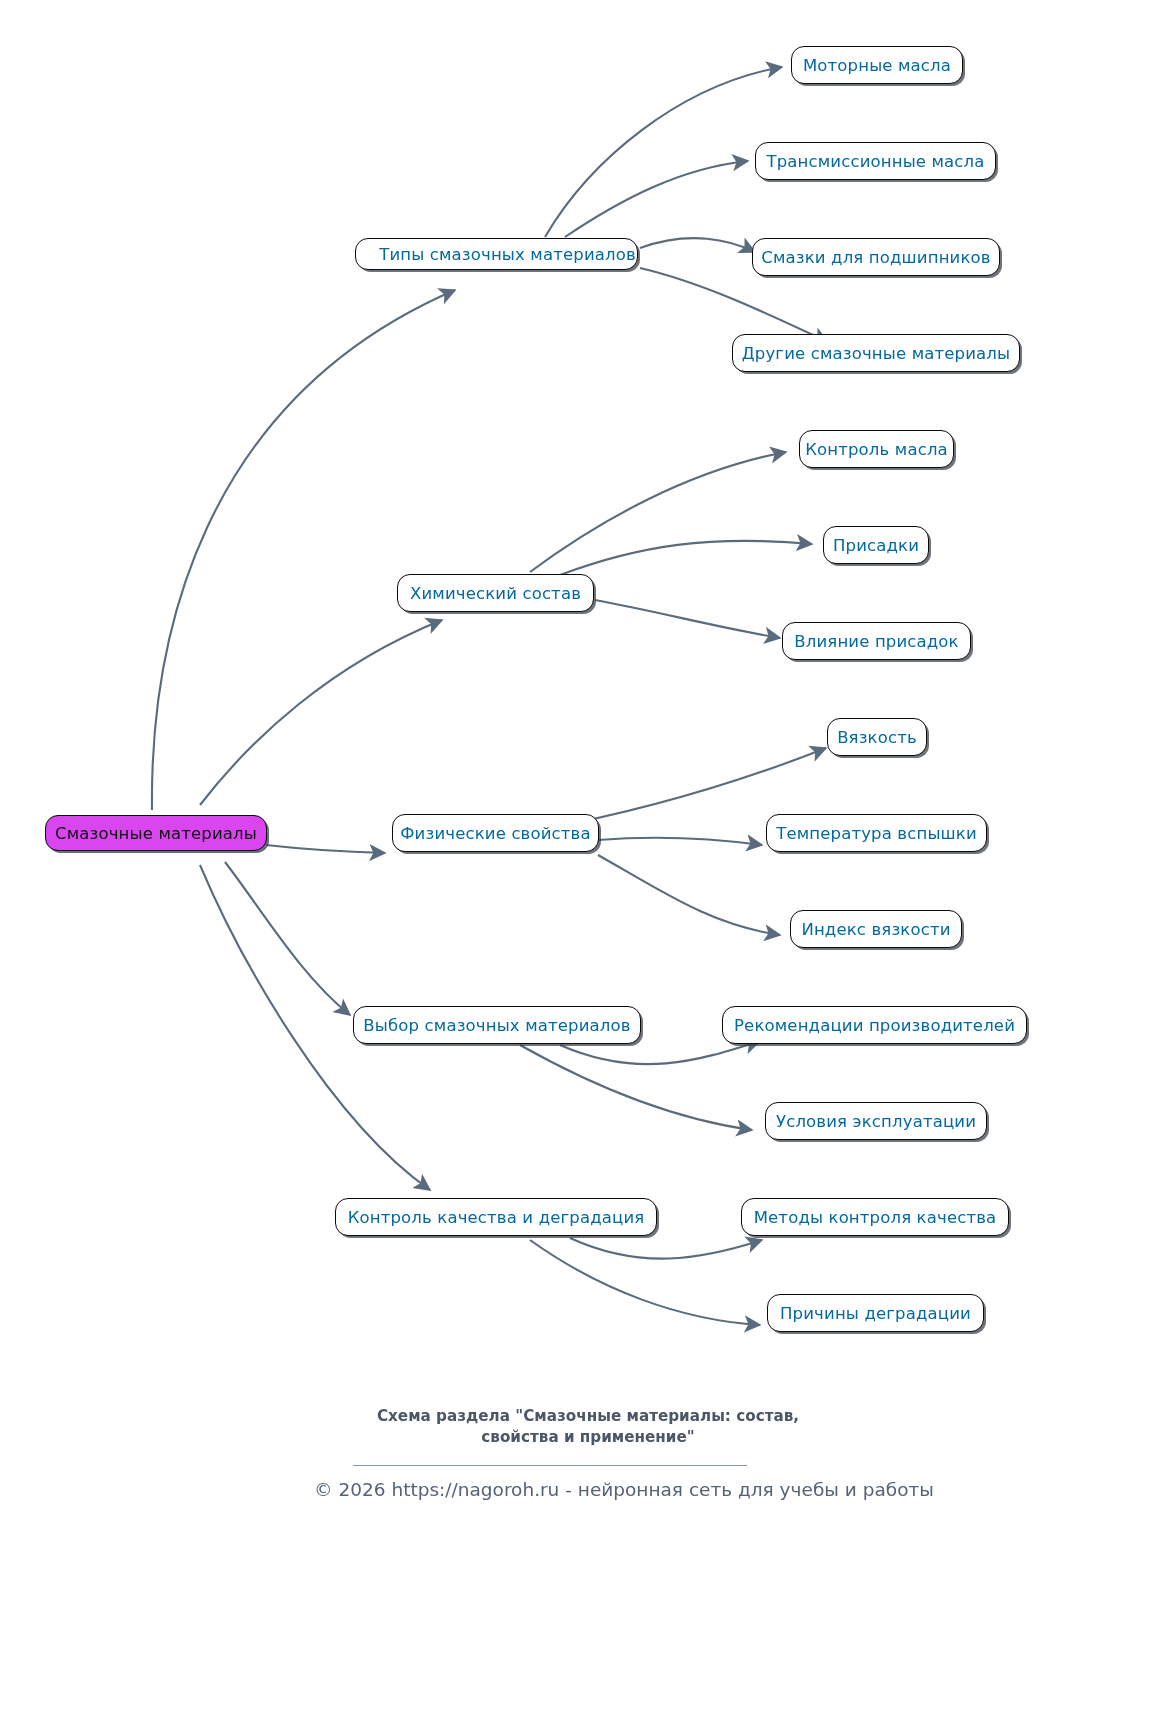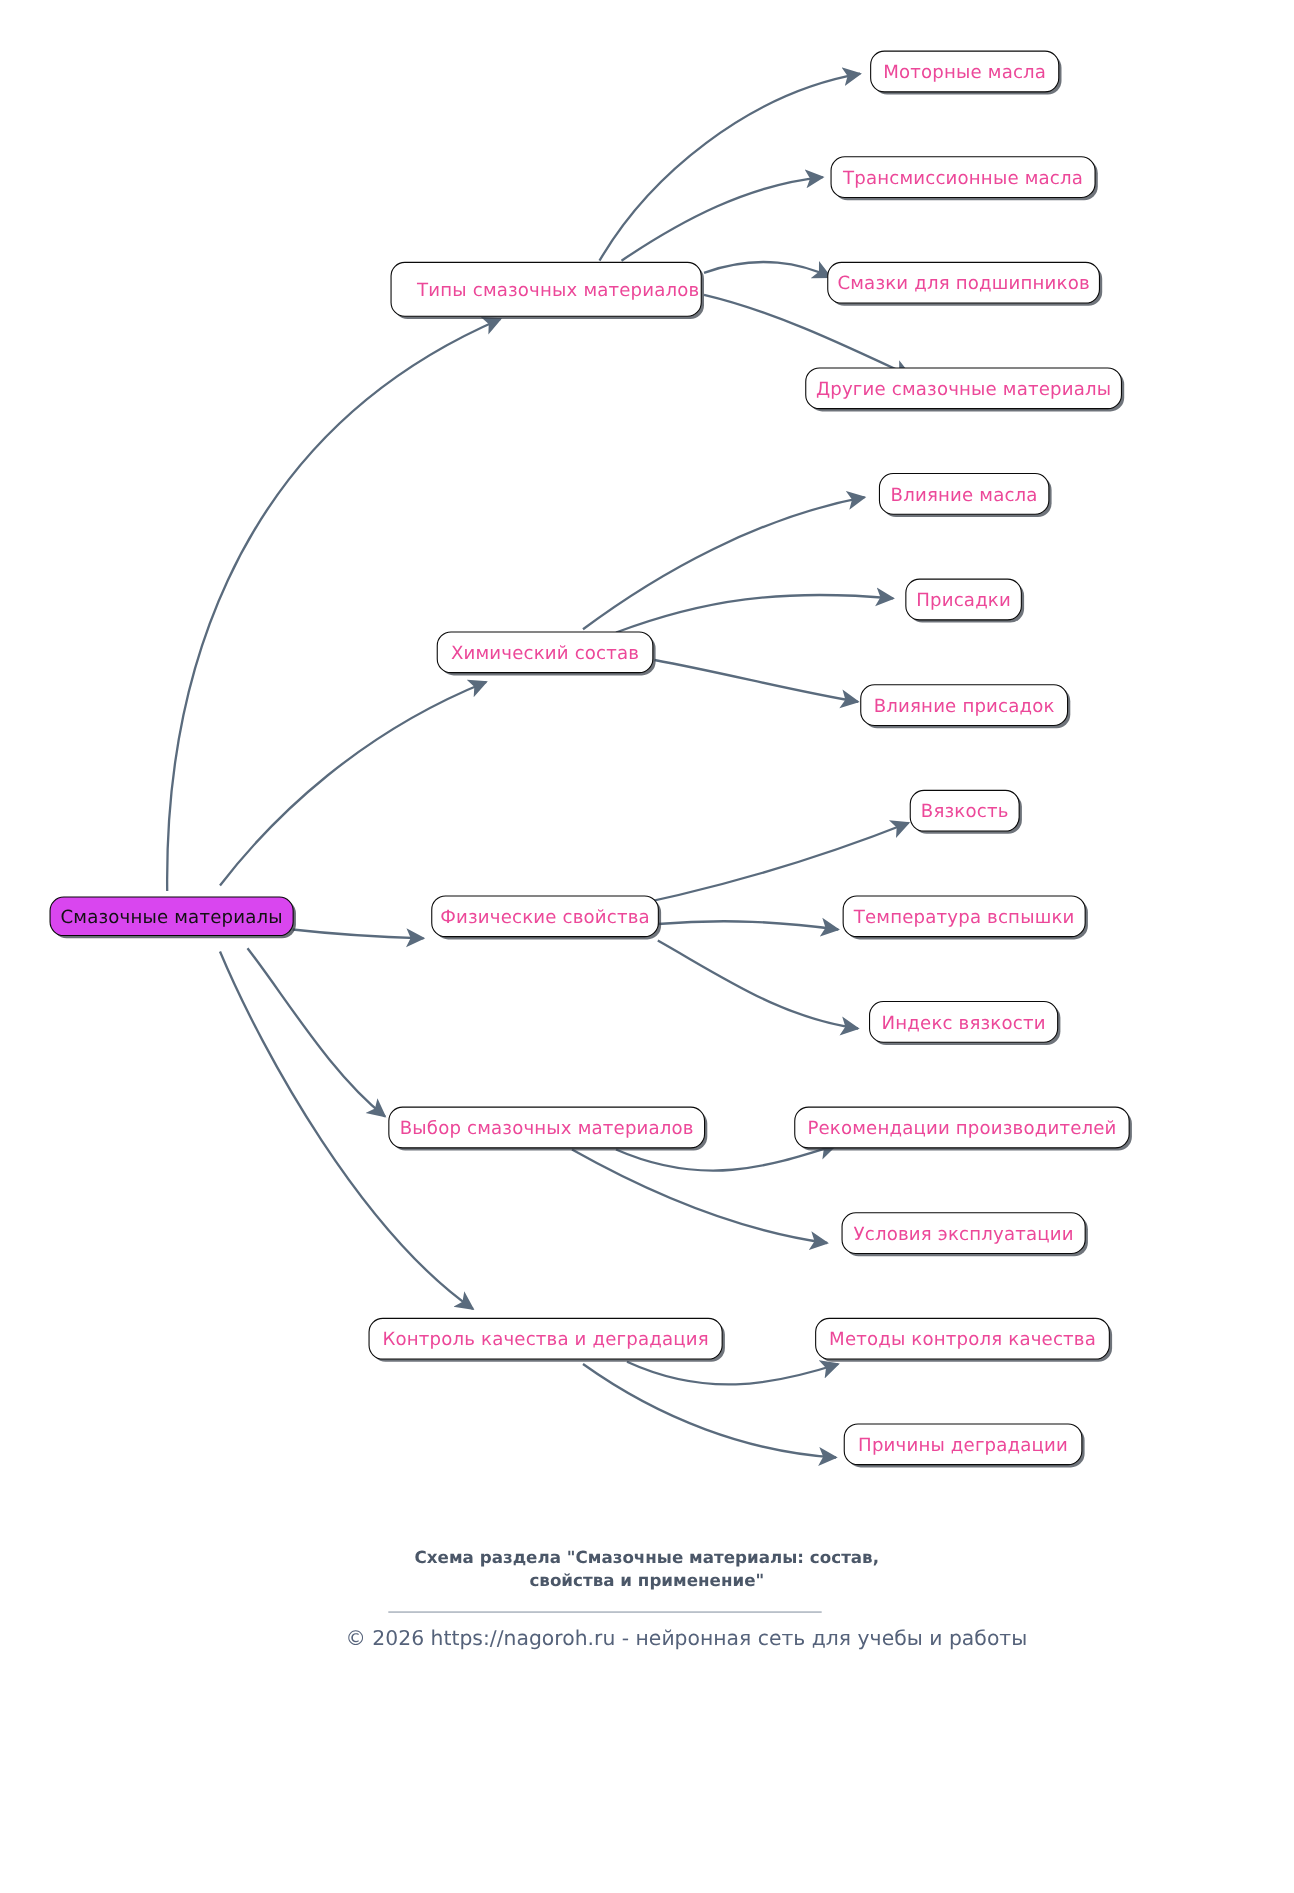--- a/index.html
+++ b/index.html
@@ -27,21 +27,21 @@
   }
   .node {
     position: absolute;
     box-sizing: border-box;
     display: flex;
     align-items: center;
     justify-content: center;
     background: #ffffff;
     border: 1.6px solid #0a0a0a;
     border-radius: 13px;
-    color: #ec4899;
+    color: #0369a1;
     font-size: 16.5px;
     letter-spacing: 0.15px;
     white-space: nowrap;
     box-shadow: 2.5px 2.5px 0 -0.5px rgba(55,62,72,0.72);
     z-index: 5;
   }
   .node.root {
     background: #d946ef;
     border: 1.8px solid #080808;
     color: #111111;
@@ -118,41 +118,41 @@
 
       <path d="M 570,1238 C 640,1270 700,1260 762,1240"></path>
       <path d="M 530,1240 C 600,1290 680,1320 760,1325"></path>
     </g>
   </svg>
 
   <div class="node root" style="left:45px; top:815px; width:222px; height:36px;">
     <span class="node-label">Смазочные материалы</span>
   </div>
 
-  <div class="node" style="left:355px; top:238px; width:283px; height:50px;padding-left:22px;">
+  <div class="node" style="left:355px; top:238px; width:283px; height:32px;padding-left:22px;">
     <span class="node-label">Типы смазочных материалов</span>
   </div>
   <div class="node" style="left:791px; top:46px; width:172px; height:38px;">
     <span class="node-label">Моторные масла</span>
   </div>
   <div class="node" style="left:755px; top:142px; width:241px; height:38px;">
     <span class="node-label">Трансмиссионные масла</span>
   </div>
   <div class="node" style="left:752px; top:238px; width:248px; height:38px;">
     <span class="node-label">Смазки для подшипников</span>
   </div>
   <div class="node" style="left:732px; top:334px; width:288px; height:38px;">
     <span class="node-label">Другие смазочные материалы</span>
   </div>
 
   <div class="node" style="left:397px; top:574px; width:197px; height:38px;">
     <span class="node-label">Химический состав</span>
   </div>
   <div class="node" style="left:799px; top:430px; width:155px; height:38px;">
-    <span class="node-label">Влияние масла</span>
+    <span class="node-label">Контроль масла</span>
   </div>
   <div class="node" style="left:823px; top:526px; width:106px; height:38px;">
     <span class="node-label">Присадки</span>
   </div>
   <div class="node" style="left:782px; top:622px; width:189px; height:38px;">
     <span class="node-label">Влияние присадок</span>
   </div>
 
   <div class="node" style="left:392px; top:814px; width:207px; height:38px;">
     <span class="node-label">Физические свойства</span>

